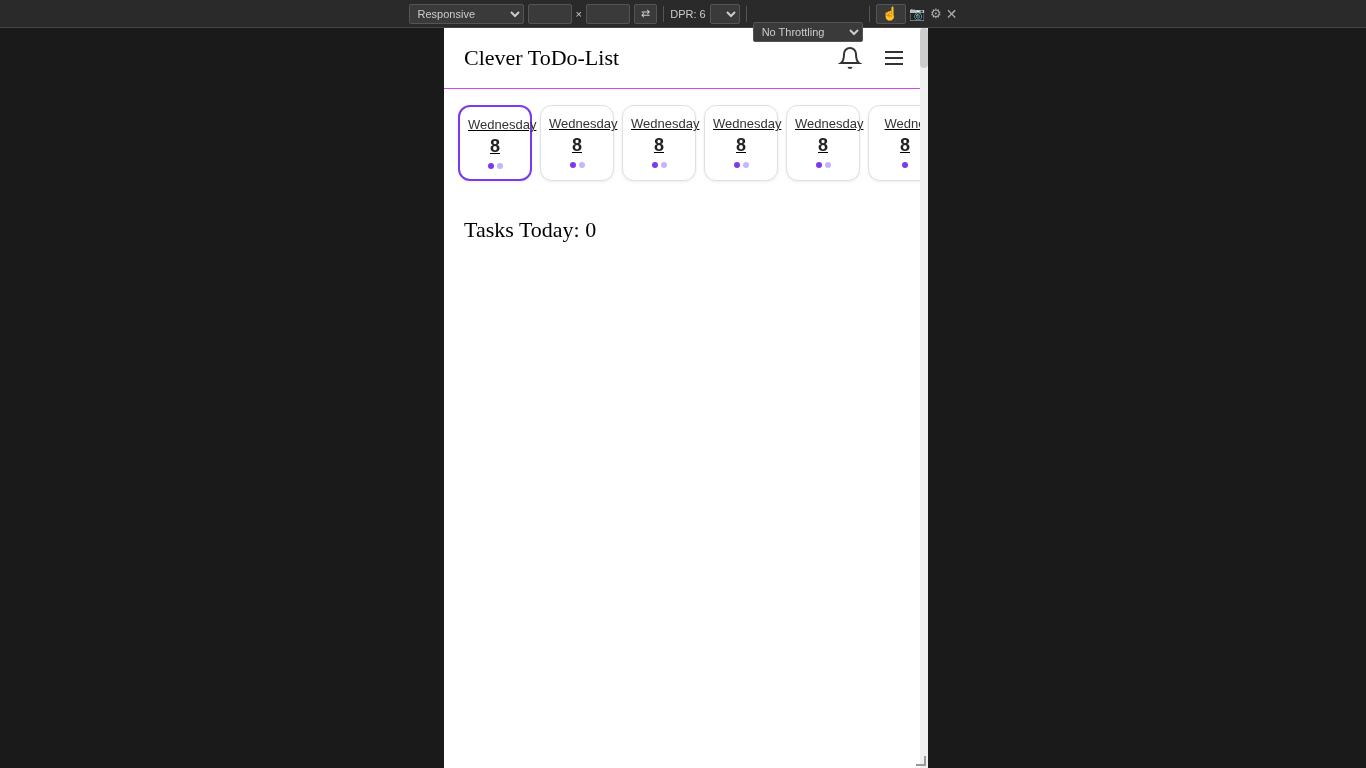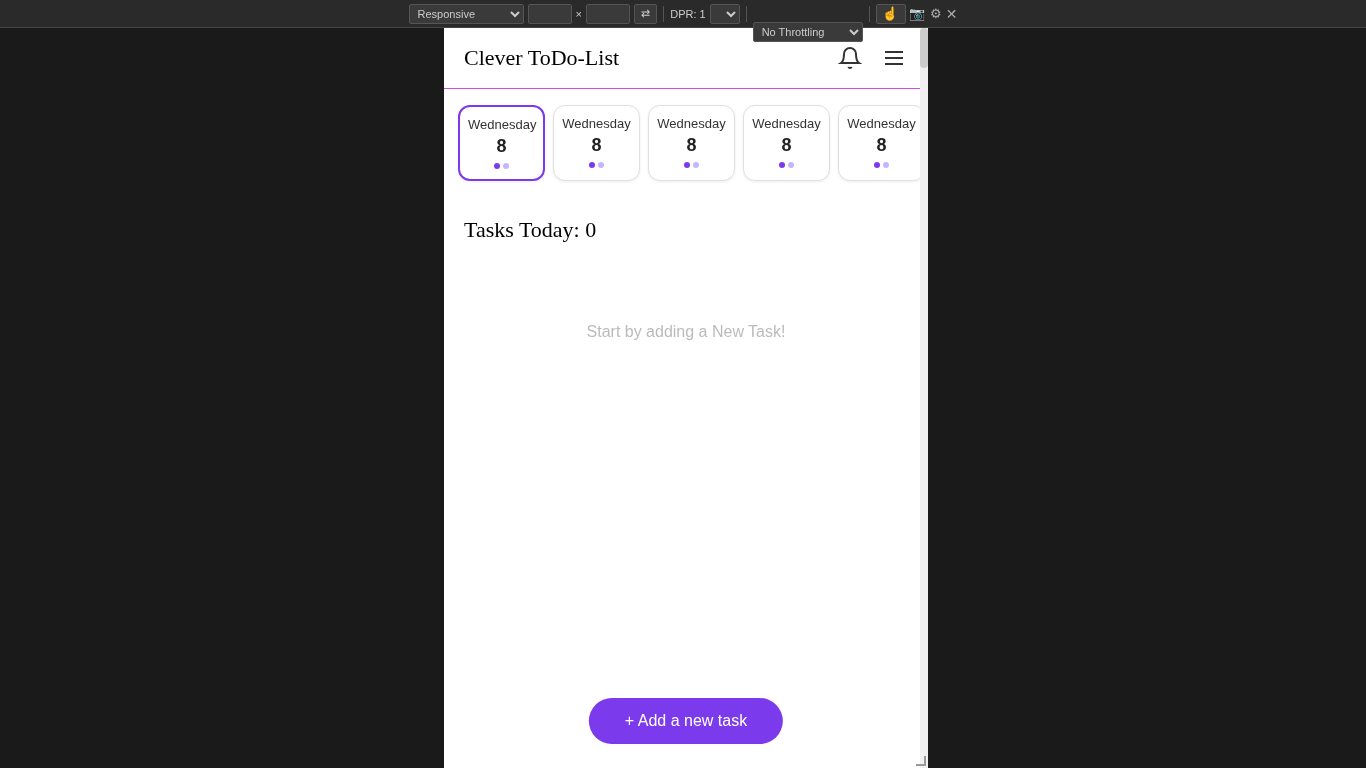--- a/index.html
+++ b/index.html
@@ -159,28 +159,29 @@
     
     .calendar-strip {
       display: flex;
       gap: 8px;
       padding: 16px 14px;
       overflow: hidden;
     }
 
     .calendar-day {
       flex: 0 0 auto;
-      width: 87px;
+      width: 74px;
       background: white;
       border: 1px solid #e0e0e0;
       border-radius: 12px;
       padding: 10px 8px;
       text-align: center;
       cursor: pointer;
       box-shadow: 0 1px 3px rgba(0,0,0,0.08);
+      text-decoration: underline;
     }
 
     .calendar-day.active {
       border: 2px solid #7c3aed;
     }
 
     .calendar-day-name {
       font-size: 13px;
       font-weight: 500;
       color: #333;
@@ -293,21 +294,21 @@
   <input type="text" style="width: 44px;">
   <span class="dt-text">×</span>
   <input type="text" style="width: 44px;">
 
   <button class="dt-btn">
     <span>⇄</span>
   </button>
 
   <div class="dt-separator"></div>
 
-  <span class="dt-text">DPR: 1</span>
+  <span class="dt-text">DPR: 6</span>
   <select style="width:30px;">
     <option>1</option>
   </select>
 
   <div class="dt-separator"></div>
 
   <select style="width:110px;margin-top:36px;"><option>No Throttling</option><option>Fast 3G</option><option>Slow 3G</option><option>Offline</option></select>
 
   <div class="dt-separator"></div>
 
@@ -391,24 +392,22 @@
       <div class="calendar-day-num">8</div>
       <div class="calendar-dots">
         <div class="dot dot-purple"></div>
       </div>
     </div>
 
   </div>
 
   <div class="tasks-section">
     <h2 class="tasks-title">Tasks Today: 0</h2>
-    <div class="tasks-empty">Start by adding a New Task!</div>
   </div>
 
-  <button class="add-task-btn">+ Add a new task</button>
 
   <div class="viewport-scrollbar">
     <div class="viewport-scrollbar-thumb"></div>
   </div>
 
   <div class="resize-handle"></div>
 
 </div>
 
 </body></html>

